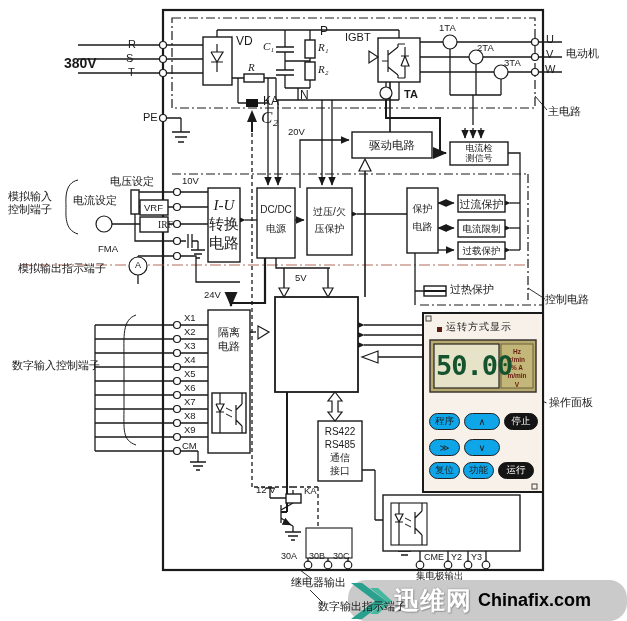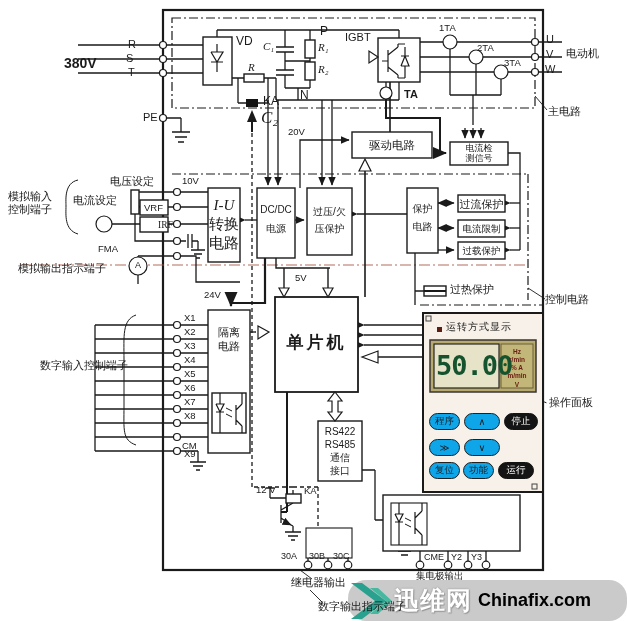--- a/index.html
+++ b/index.html
@@ -336,38 +336,37 @@
 <div class="lbl" style="left:450px;top:283px;">过热保护</div>
 <div class="lbl" style="left:545px;top:293px;">控制电路</div>
 
 <div class="lbl sm" style="left:295px;top:273px;">5V</div>
 <div class="lbl sm" style="left:204px;top:290px;">24V</div>
 
 <div class="boxtxt" style="left:208px;top:326px;width:42px;font-size:11px;">
   <div>隔离</div>
       <div>电路</div>
 </div>
-<div class="boxtxt mcu" style="left:275px;top:332px;width:83px;">单片机</div>
 <div class="boxtxt" style="left:318px;top:425px;width:44px;font-size:10px;line-height:1.3;">
   <div>RS422</div>
   <div>RS485</div>
   <div>通信</div>
   <div>接口</div>
 </div>
 
-<div class="lbl" style="left:40px;top:359px;">数字输入控制端子</div>
+<div class="lbl" style="left:12px;top:359px;">数字输入控制端子</div>
 <div class="lbl sm" style="left:184px;top:313px;">X1</div>
 <div class="lbl sm" style="left:184px;top:327px;">X2</div>
 <div class="lbl sm" style="left:184px;top:341px;">X3</div>
 <div class="lbl sm" style="left:184px;top:355px;">X4</div>
 <div class="lbl sm" style="left:184px;top:369px;">X5</div>
 <div class="lbl sm" style="left:184px;top:383px;">X6</div>
 <div class="lbl sm" style="left:184px;top:397px;">X7</div>
 <div class="lbl sm" style="left:184px;top:411px;">X8</div>
-<div class="lbl sm" style="left:184px;top:449px;text-align:right;">X9</div>
+<div class="lbl sm" style="left:184px;top:425px;text-align:right;">X9</div>
 <div class="lbl sm" style="left:182px;top:441px;">CM</div>
 
 <div class="lbl sm" style="left:256px;top:485px;">12 V</div>
 <div class="lbl sm" style="left:304px;top:486px;">KA</div>
 
 <div class="lbl xs" style="left:281px;top:551px;">30A</div>
 <div class="lbl xs" style="left:309px;top:551px;">30B</div>
 <div class="lbl xs" style="left:333px;top:551px;">30C</div>
 <div class="lbl" style="left:291px;top:576px;">继电器输出</div>
 <div class="lbl xs" style="left:424px;top:552px;">CME</div>

